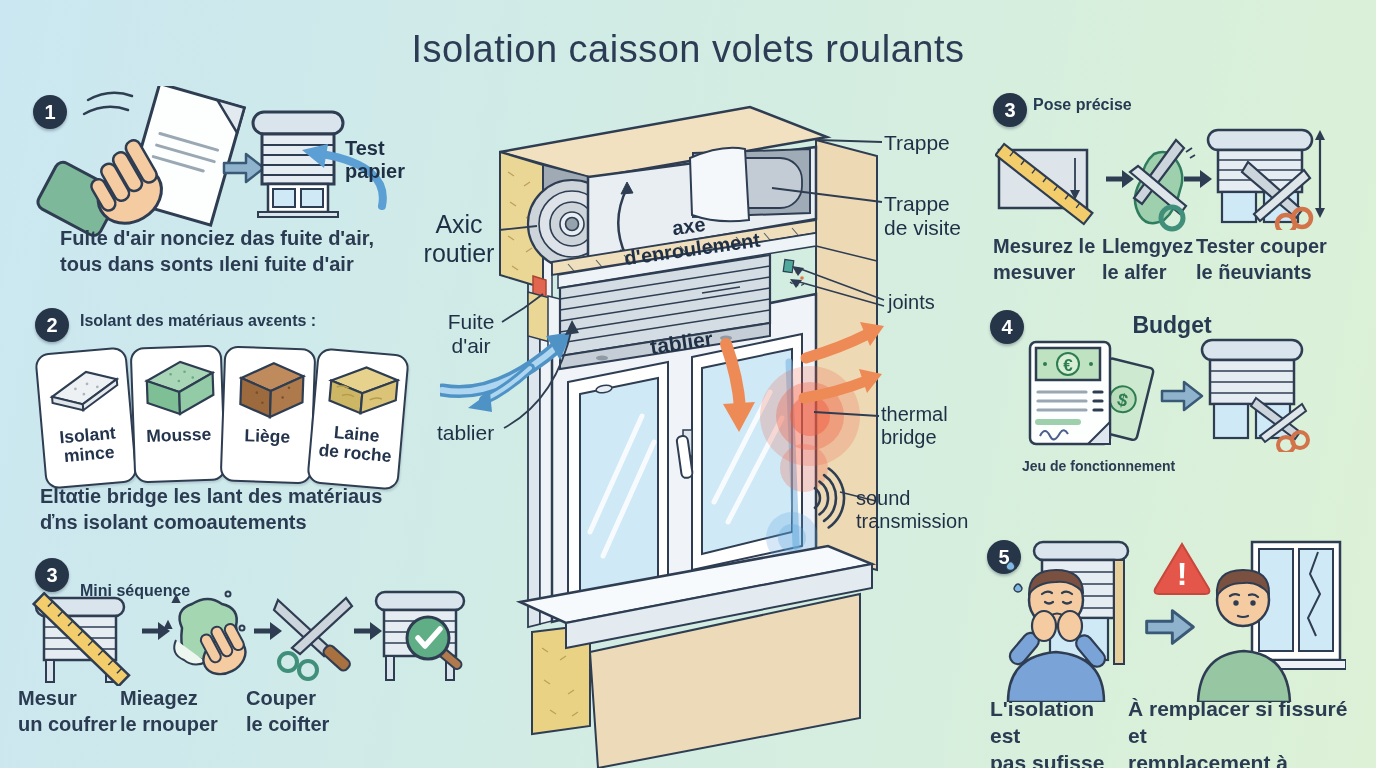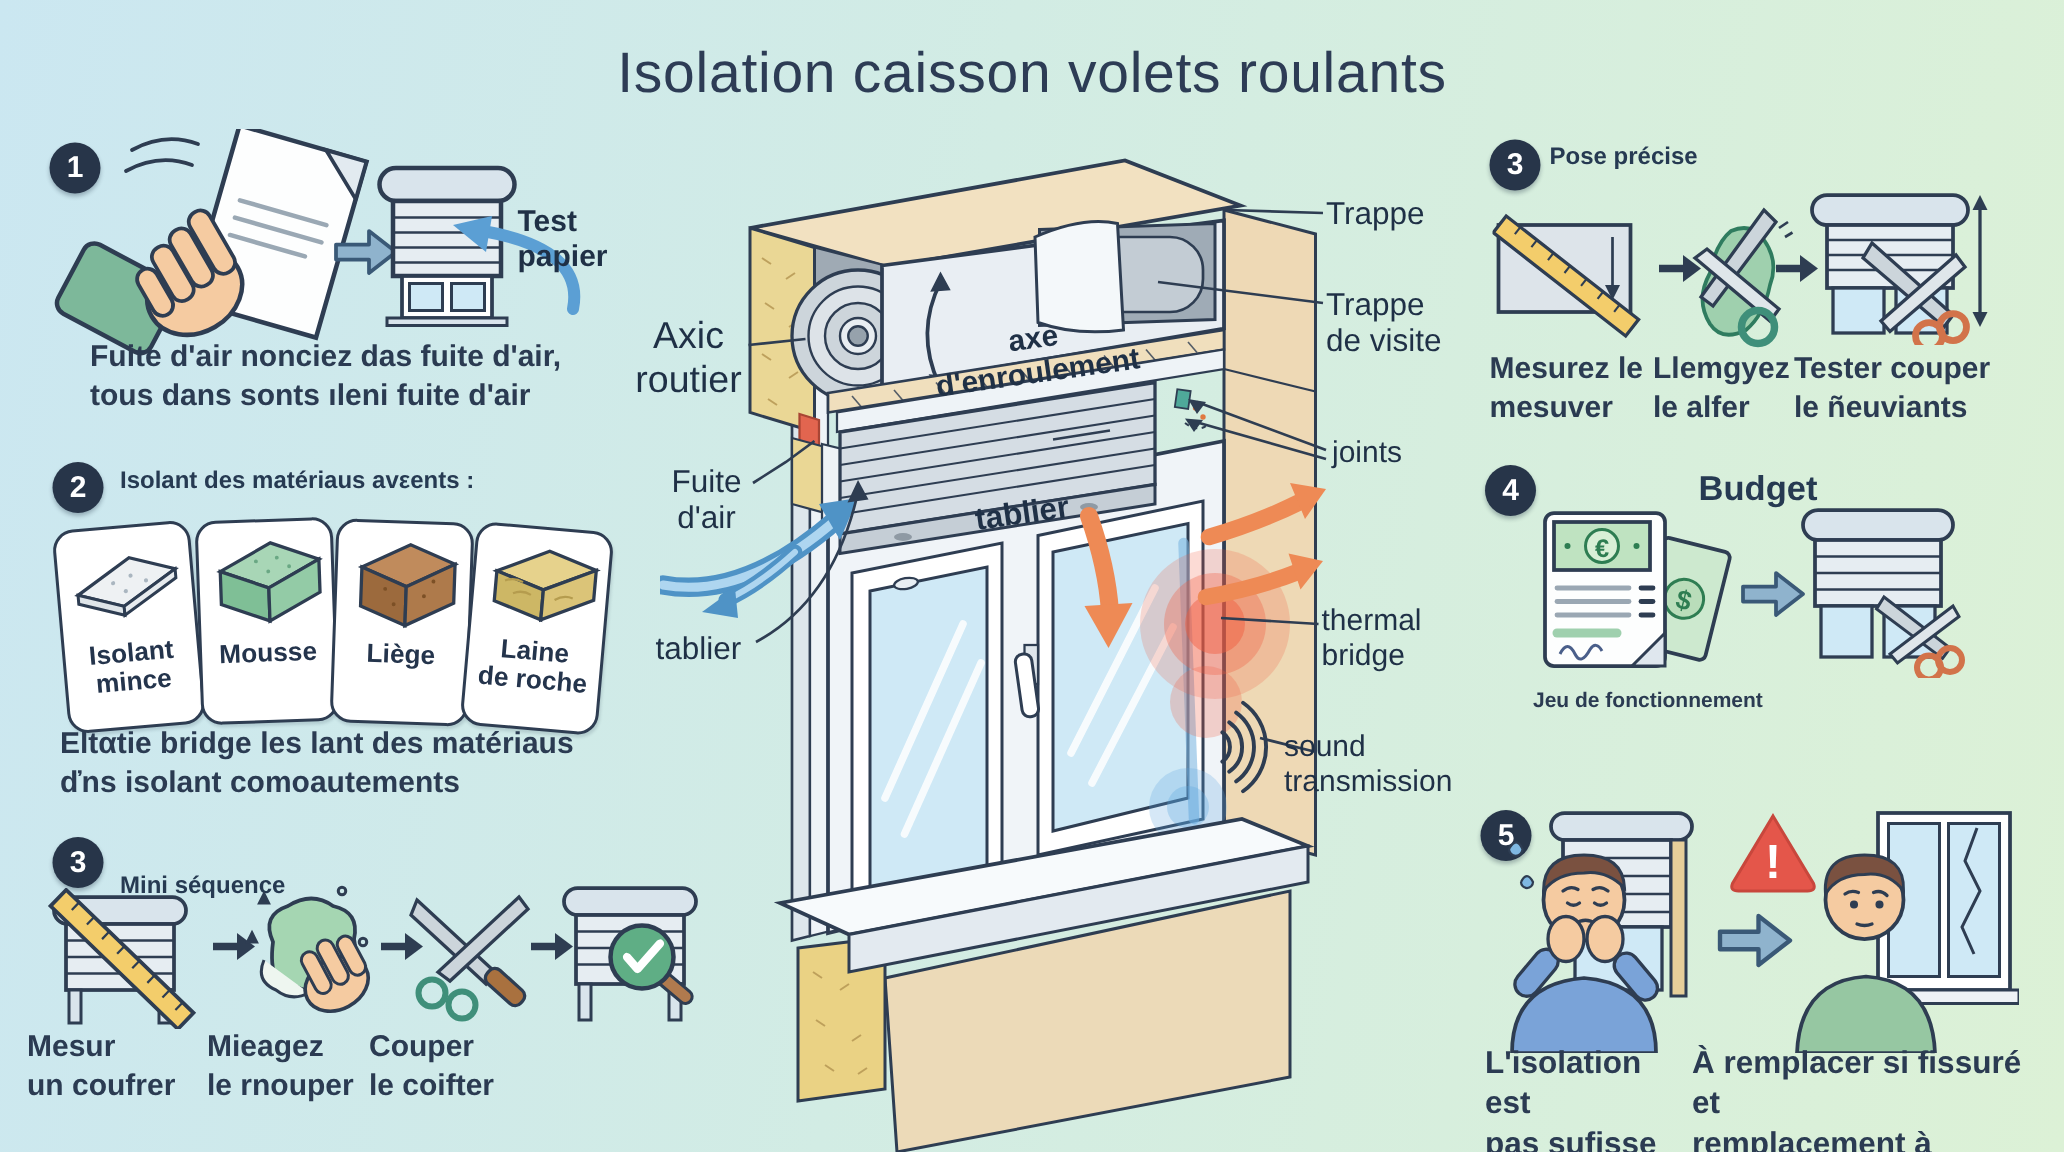--- a/index.html
+++ b/index.html
@@ -252,21 +252,21 @@
       <rect x="68" y="66" width="26" height="9" rx="4.5" transform="rotate(40 80 70)" fill="#b07a4e" stroke="#2e3d52" stroke-width="2"></rect>
       <circle cx="58" cy="50" r="21" fill="#5fae85" stroke="#2e3d52" stroke-width="3"></circle>
       <path d="M48,50 l7,8 l15,-17" fill="none" stroke="#fff" stroke-width="5.5" stroke-linecap="round" stroke-linejoin="round"></path>
     </g>
   </svg>
 
   <div class="abs cap" style="left:18px;top:686px;width:116px;">
     <div>Mesur</div>
       <div>un coufrer</div>
   </div>
-  <div class="abs cap" style="left:138px;top:686px;width:118px;">
+  <div class="abs cap" style="left:120px;top:686px;width:118px;">
     <div>Mieagez</div>
       <div>le rnouper</div>
   </div>
   <div class="abs cap" style="left:246px;top:686px;width:110px;">
     <div>Couper</div>
       <div>le coifter</div>
   </div>
 
   <svg class="abs" style="left:440px;top:100px;" width="560" height="668" viewBox="0 0 560 668">
 

